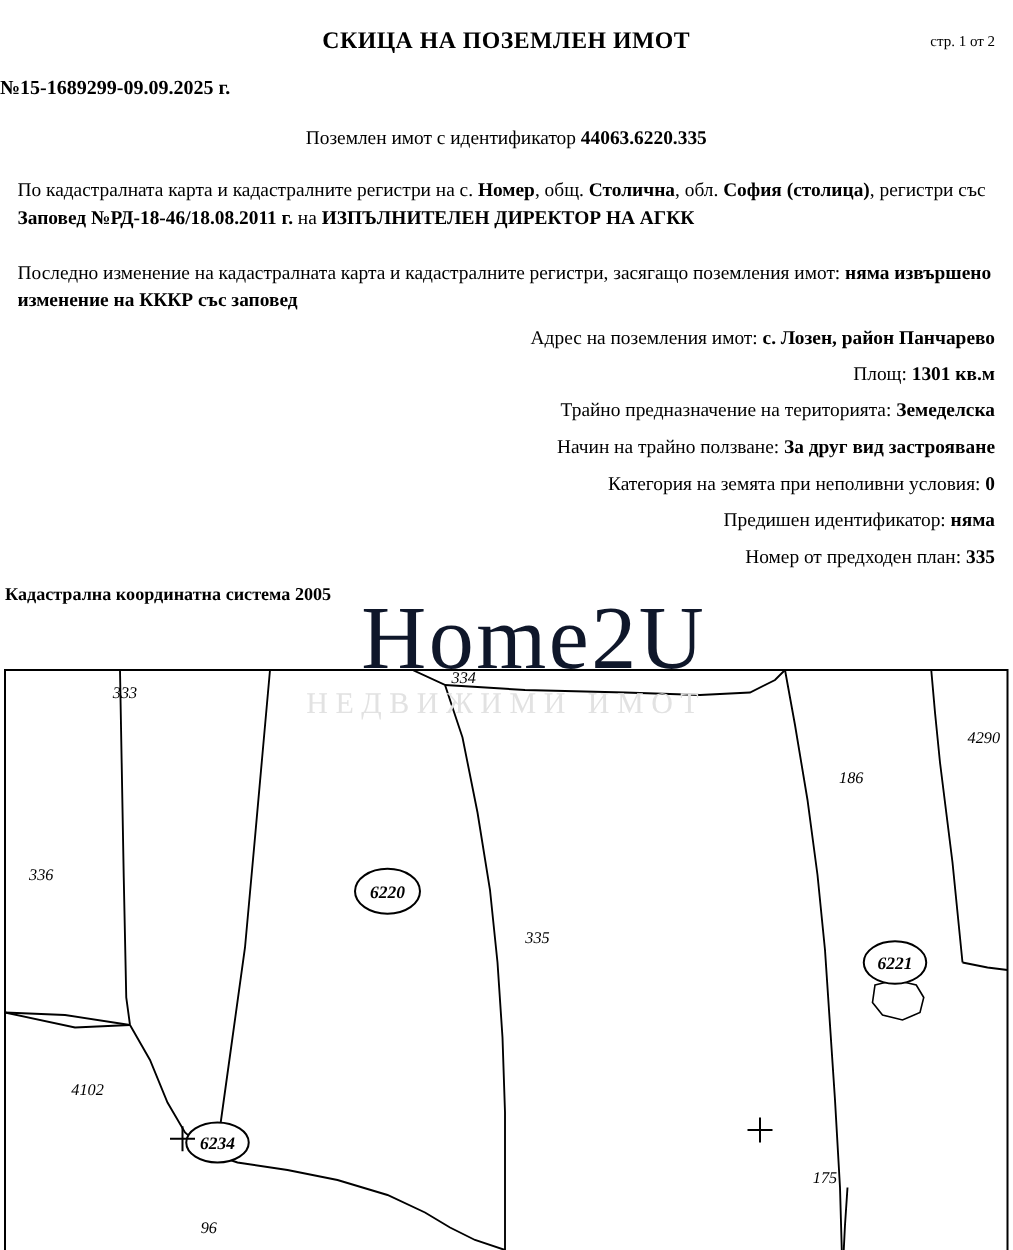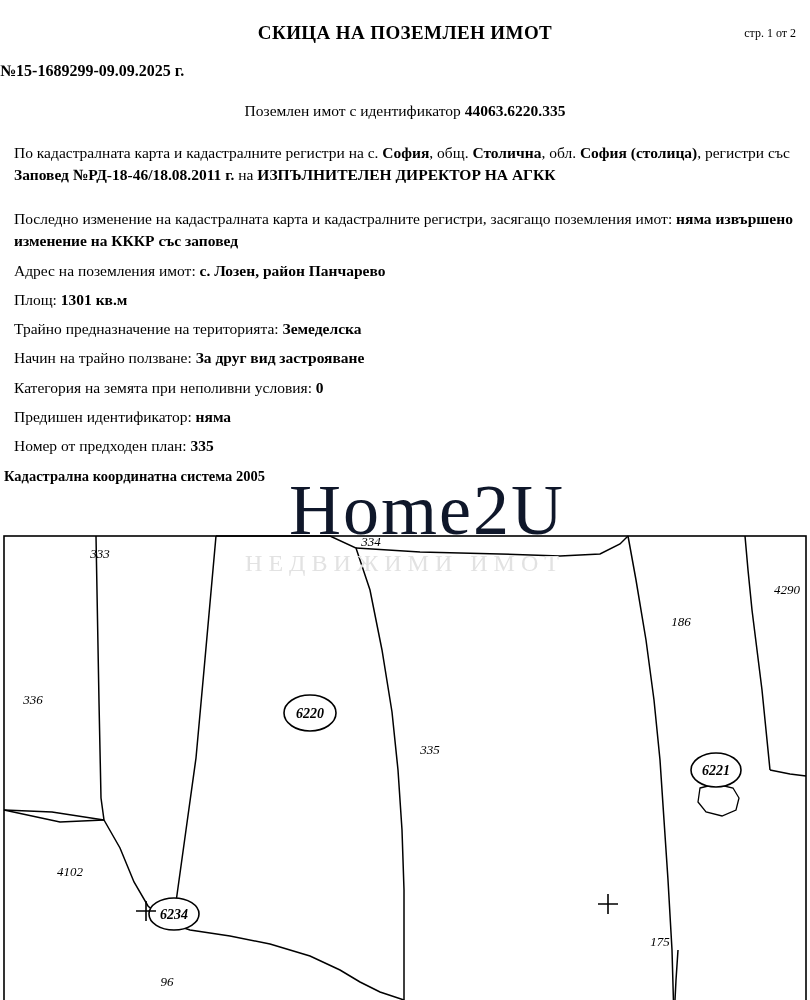--- a/index.html
+++ b/index.html
@@ -50,20 +50,21 @@
     margin: 22px 14px 0 14px;
     font-size: 15.5px;
     line-height: 1.42;
     text-align: left;
   }
   .body-text b { font-weight: bold; }
   .field-line {
     margin: 9px 14px 0 14px;
     font-size: 15.5px;
     line-height: 1.3;
+    text-align: right;
   }
   .field-line b { font-weight: bold; }
   .coord-system {
     margin: 12px 0 0 4px;
     font-size: 14.5px;
     font-weight: bold;
   }
   
   .watermark {
     position: absolute;
@@ -123,21 +124,21 @@
 
   <div class="doc-title">СКИЦА НА ПОЗЕМЛЕН ИМОТ</div>
 
   <div class="doc-number">№15-1689299-09.09.2025 г.</div>
 
   <div class="doc-subtitle">
     <span>Поземлен имот с идентификатор </span><b>44063.6220.335</b>
   </div>
 
   <div class="body-text">
-    <span>По кадастралната карта и кадастралните регистри на с. </span><b>София</b><span>, общ. </span><b>Столична</b><span>, обл. </span><b>София (столица)</b><span>, регистри със </span><b>Заповед №РД-18-46/18.08.2011 г.</b><span> на </span><b>ИЗПЪЛНИТЕЛЕН ДИРЕКТОР НА АГКК</b>
+    <span>По кадастралната карта и кадастралните регистри на с. </span><b>Номер</b><span>, общ. </span><b>Столична</b><span>, обл. </span><b>София (столица)</b><span>, регистри със </span><b>Заповед №РД-18-46/18.08.2011 г.</b><span> на </span><b>ИЗПЪЛНИТЕЛЕН ДИРЕКТОР НА АГКК</b>
   </div>
 
   <div class="body-text">
     <span>Последно изменение на кадастралната карта и кадастралните регистри, засягащо поземления имот: </span><b>няма извършено изменение на КККР със заповед</b>
   </div>
 
   <div class="field-line">
     <span>Адрес на поземления имот: </span><b>с. Лозен, район Панчарево</b>
   </div>
 

